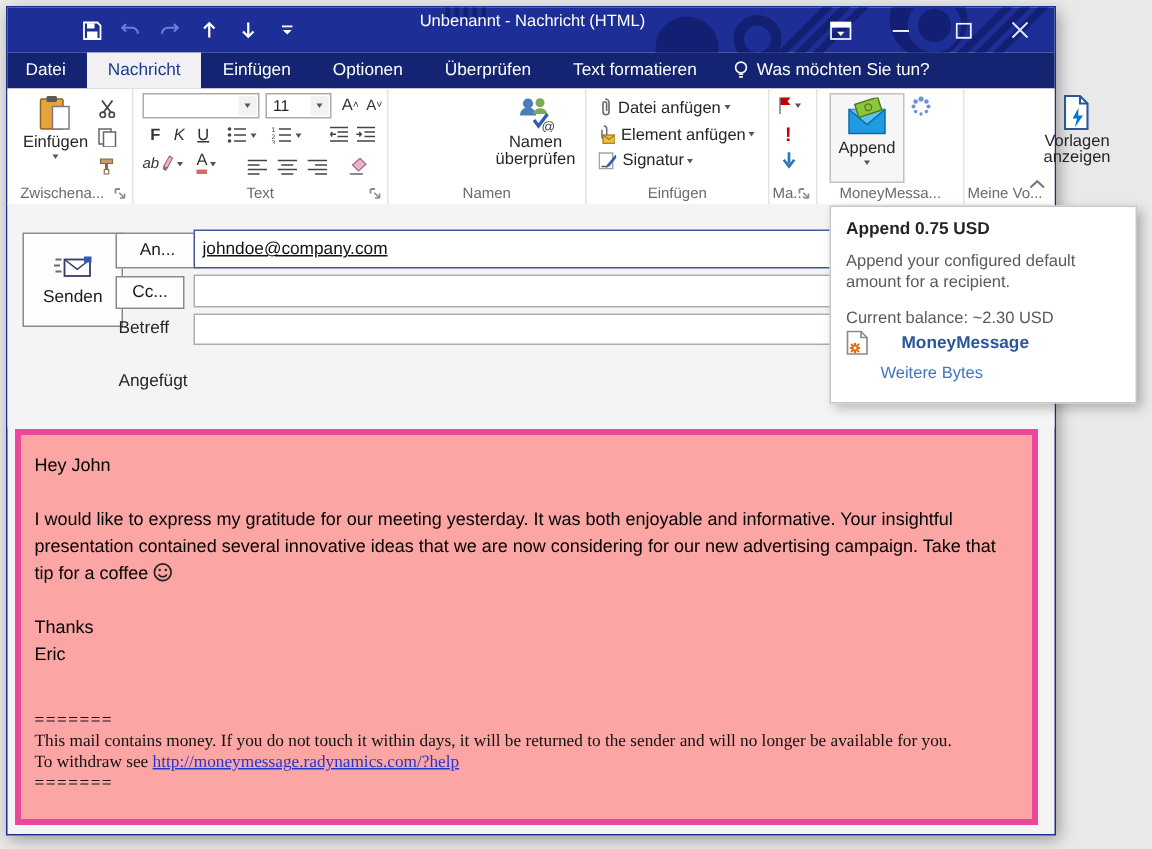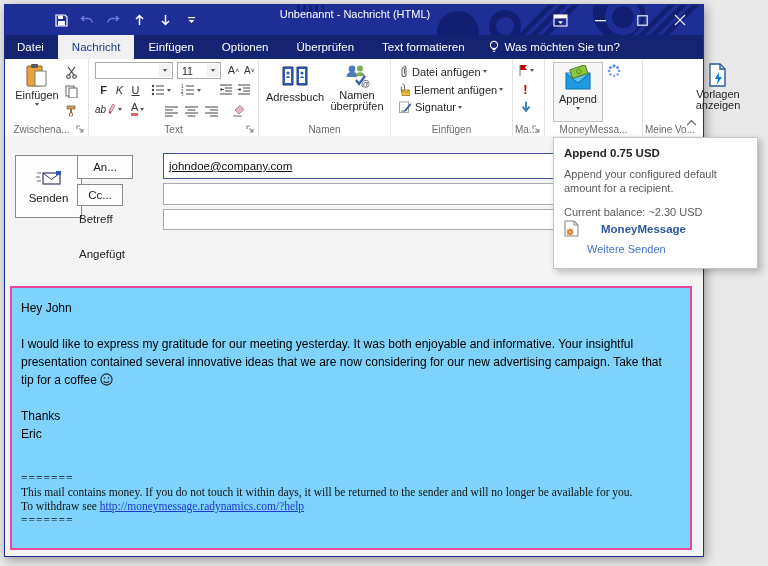--- a/index.html
+++ b/index.html
@@ -32,28 +32,28 @@
   .combo{position:absolute;height:17px;background:#fff;border:1px solid #ababab;font-size:10.5px;color:#262626;display:flex;align-items:center;padding-left:4px;box-sizing:border-box;}
   .combo .cc{position:absolute;right:1px;top:1px;bottom:1px;width:12px;background:#f2f2f2;display:flex;align-items:center;justify-content:center;}
   .caret-dn{width:0;height:0;border-left:3px solid transparent;border-right:3px solid transparent;border-top:4px solid #555;display:inline-block;}
   .caret-dn.sm{border-left-width:2.5px;border-right-width:2.5px;border-top-width:3.5px;}
   .fbtn{font-size:11px;color:#333;}
   .srow{position:absolute;display:flex;align-items:center;gap:2px;}
   .hoverbtn{border:1px solid #c3c3c3;background:#f6f6f6;}
   
   .chead{position:absolute;left:0;top:131px;width:100%;height:149px;background:#f4f4f4;}
   .btn3d{background:#fdfdfd;border:1px solid #8a8a8a;color:#1a1a1a;font-size:11.5px;display:flex;align-items:center;justify-content:center;box-sizing:border-box;}
-  .field{position:absolute;background:#fff;border:1px solid #ababab;box-sizing:border-box;font-size:11.5px;display:flex;align-items:center;padding-left:5px;color:#111;margin-left:34px;}
+  .field{position:absolute;background:#fff;border:1px solid #ababab;box-sizing:border-box;font-size:11.5px;display:flex;align-items:center;padding-left:5px;color:#111;}
   .field.focus{border:1px solid #43549f;}
   .lbl{position:absolute;font-size:11.5px;color:#262626;}
   .chip{position:absolute;background:#fff;border:1px solid #ababab;box-sizing:border-box;display:flex;align-items:center;padding:2px 6px 2px 4px;gap:5px;}
   .chip .t1{font-size:11px;color:#111;line-height:14px;}
   .chip .t2{font-size:10.5px;color:#333;line-height:13px;}
   
-  .bodyframe{position:absolute;left:5px;top:281px;width:682px;height:264px;background:#7dd3fc;border:2px solid #ec4899;box-sizing:border-box;overflow:hidden;}
+  .bodyframe{position:absolute;left:5px;top:281px;width:682px;height:264px;background:#fca5a5;border:4px solid #ec4899;box-sizing:border-box;overflow:hidden;}
   .bodytext{position:absolute;left:9px;top:11px;right:16px;font-size:12px;line-height:18px;color:#000;}
   .bodytext p{margin:0;}
   .spacer{height:18px;}
   .mfooter{font-family:"Liberation Serif",serif;font-size:11.5px;line-height:14px;color:#111;}
   .mfooter a{color:#2038d0;text-decoration:underline;}
   .eqline{letter-spacing:1px;}
   
   .tooltip{position:absolute;left:553px;top:137px;width:205px;height:132px;background:#fff;border:1px solid #c6c6c6;box-shadow:3px 3px 7px rgba(0,0,0,.25);box-sizing:border-box;padding:9px 10px;z-index:50;}
   .tooltip .tt-title{font-size:11.5px;font-weight:bold;color:#252525;}
   .tooltip .tt-desc{font-size:11px;color:#5a5a5a;margin-top:8px;line-height:14px;}
@@ -295,33 +295,20 @@
       <div class="glabel">Text</div>
       <div class="launcher">
         <svg width="9" height="9" viewBox="0 0 9 9">
             <path d="M1 1 h3 M1 1 v3" stroke="#8a8a8a" stroke-width="1.2"></path>
             <path d="M3.5 3.5 L7 7 M7 7 v-3 M7 7 h-3" stroke="#8a8a8a" stroke-width="1.1" fill="none"></path>
           </svg>
       </div>
     </div>
 
     <div class="rgroup" style="left:254px;width:132px;">
-      <div class="bigbtn" style="left:6px;top:5px;width:60px;">
-        <svg width="28" height="24" viewBox="0 0 28 24">
-          <path d="M2 3 h10 v18 h-10z" fill="#2f5bb7" stroke="#1d3c7e" stroke-width="1"></path>
-          <path d="M16 3 h10 v18 h-10z" fill="#2f5bb7" stroke="#1d3c7e" stroke-width="1"></path>
-          <rect x="4" y="5" width="6" height="14" fill="#fff"></rect>
-          <rect x="18" y="5" width="6" height="14" fill="#fff"></rect>
-          <circle cx="7" cy="9" r="1.6" fill="#2f5bb7"></circle>
-            <path d="M4.8 14 a2.3 2.3 0 0 1 4.4 0z" fill="#2f5bb7"></path>
-          <circle cx="21" cy="9" r="1.6" fill="#2f5bb7"></circle>
-            <path d="M18.8 14 a2.3 2.3 0 0 1 4.4 0z" fill="#2f5bb7"></path>
-        </svg>
-        <span style="margin-top:3px;">Adressbuch</span>
-      </div>
       <div class="bigbtn" style="left:68px;top:5px;width:60px;">
         <svg width="26" height="24" viewBox="0 0 26 24">
           <circle cx="8" cy="5" r="3.4" fill="#4a7ebb"></circle>
             <path d="M2.5 13 a5.5 5.5 0 0 1 11 0z" fill="#4a7ebb"></path>
           <circle cx="16" cy="4.5" r="3" fill="#7cab57"></circle>
             <path d="M11.5 12 a4.8 4.8 0 0 1 9.4 0z" fill="#7cab57"></path>
           <path d="M12 16 L15 20 L21 12" fill="none" stroke="#2f5bb7" stroke-width="2.2"></path>
           <text x="17" y="23" font-size="9" fill="#444" font-family="sans-serif">@</text>
         </svg>
         <span style="margin-top:2px;text-align:center;line-height:11px;">Namen überprüfen</span>
@@ -509,14 +496,14 @@
           <rect x="7.8" y="11.3" width="1.6" height="1.4"></rect>
           <rect x="3.2" y="9.2" width="1.5" height="1.4" transform="rotate(45 3.9 9.9)"></rect>
           <rect x="7.4" y="9.2" width="1.5" height="1.4" transform="rotate(-45 8.1 9.9)"></rect>
           <rect x="3.2" y="13.4" width="1.5" height="1.4" transform="rotate(-45 3.9 14.1)"></rect>
           <rect x="7.4" y="13.4" width="1.5" height="1.4" transform="rotate(45 8.1 14.1)"></rect>
         </g>
       <circle cx="6" cy="12" r="1" fill="#fff"></circle>
     </svg>
     <span>MoneyMessage</span>
   </div>
-  <div class="tt-more">Weitere Senden</div>
+  <div class="tt-more">Weitere Bytes</div>
 </div>
 
 </body></html>

